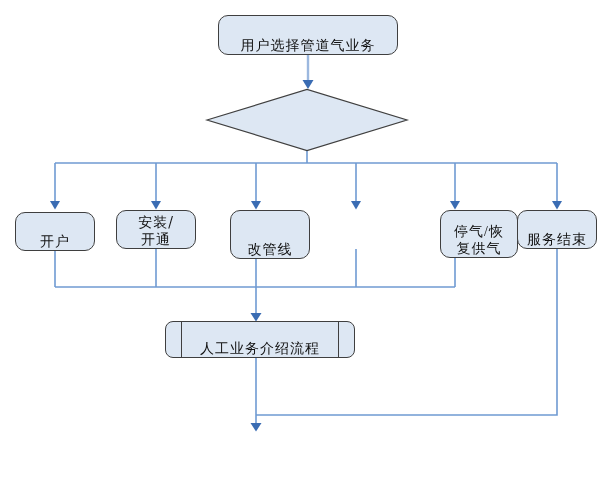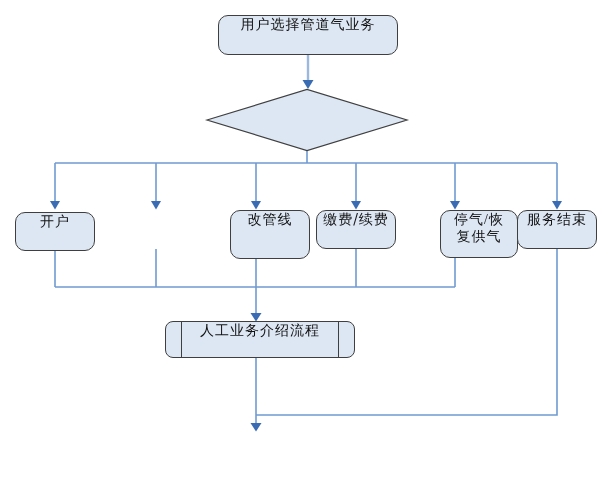--- a/index.html
+++ b/index.html
@@ -8,21 +8,21 @@
   }
   * { margin:0; padding:0; box-sizing:border-box; }
   html,body { background:var(--background); }
   .canvas {
     position:relative; width:611px; height:482px; background:var(--background);
     font-family:"DejaVu Serif","Liberation Serif",serif; color:var(--text);
     overflow:hidden;
   }
   .wires { position:absolute; left:0; top:0; }
   .node {
-    position:absolute; display:flex; align-items:flex-start; justify-content:center;
+    position:absolute; display:flex; align-items:flex-end; justify-content:center;
     background:var(--node_fill); border:1.3px solid var(--node_border);
     font-size:14px; letter-spacing:1px; line-height:1.22; text-align:center;
     white-space:pre-line;
   }
   .terminator-start { border-radius:10px; }
   .terminator-end   { border-radius:21px; }
   .branch { border-radius:10px; }
   .label-only { background:transparent; border:none; }
   .predef { border-radius:8px; border-width:1.6px; }
   .predef::before, .predef::after {
@@ -81,28 +81,29 @@
 
   <div class="node terminator-start" style="left:218px; top:15px; width:180px; height:40px;">
     <span>用户选择管道气业务</span>
   </div>
 
 
   <div class="node branch" style="left:15px; top:212px; width:80px; height:39px;">
     <span>开户</span>
   </div>
 
+  <div class="node branch" style="left:116px; top:210px; width:80px; height:39px;">
+    <span>安装/
+开通</span>
+  </div>
 
   <div class="node branch" style="left:216px; top:210px; width:80px; height:49px;margin-left:14px;">
     <span>改管线</span>
   </div>
 
-  <div class="node branch" style="left:316px; top:210px; width:80px; height:39px;">
-    <span>缴费/续费</span>
-  </div>
 
   <div class="node branch" style="left:440px; top:210px; width:78px; height:48px;font-family:Liberation Serif, serif;">
     <span>停气/恢
 复供气</span>
   </div>
 
   <div class="node branch" style="left:517px; top:210px; width:80px; height:39px;">
     <span>服务结束</span>
   </div>
 

